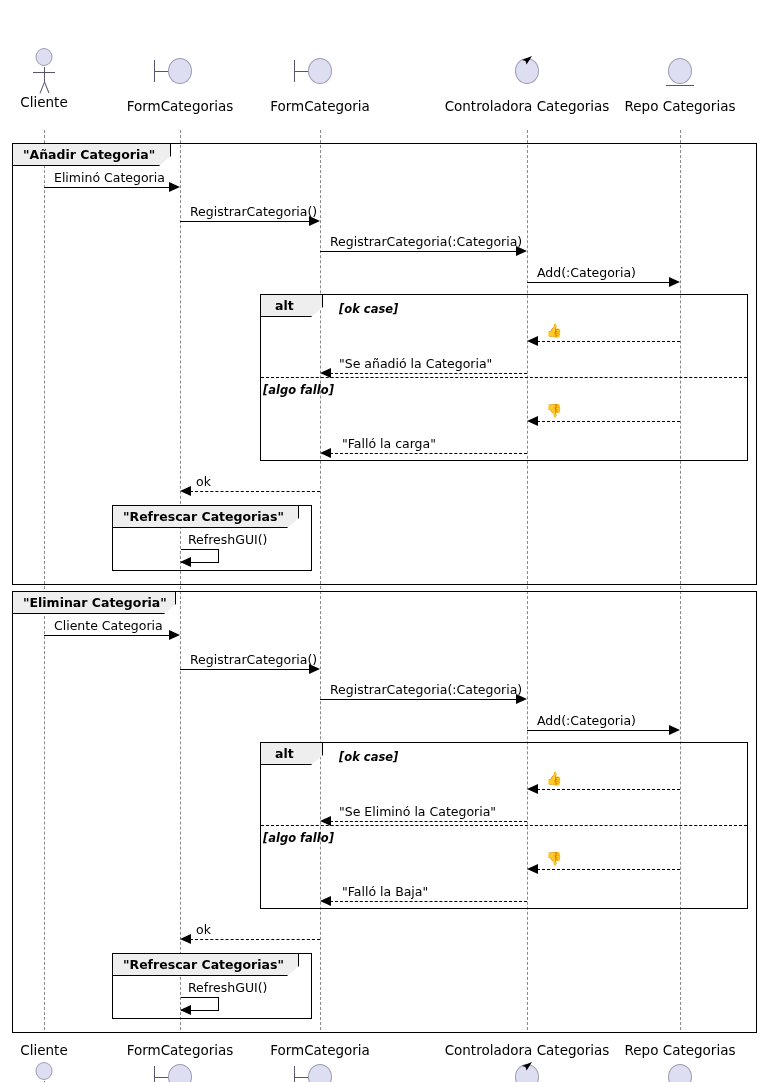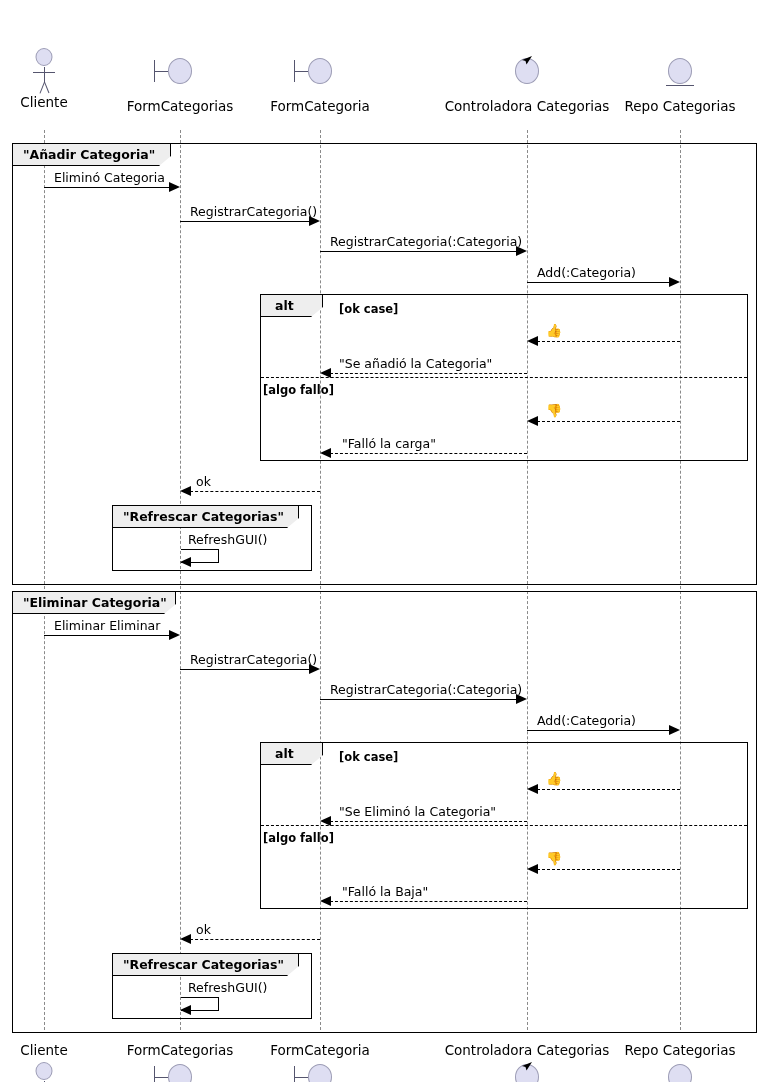--- a/index.html
+++ b/index.html
@@ -132,20 +132,21 @@
     font-weight: bold;
     white-space: nowrap;
     clip-path: polygon(0 0, 100% 0, 100% 55%, calc(100% - 12px) 100%, 0 100%);
   }
   .frame-tab.alt-tab { padding: 0 26px 0 14px; }
   .alt-guard {
     position: absolute;
     font-size: 11.5px;
     font-weight: bold;
     white-space: nowrap;
+    font-style: italic;
   }
   .alt-divider {
     position: absolute;
     height: 0;
     border-top: 1.4px dashed #000;
   }
 
   
   .msg-line {
     position: absolute;
@@ -305,21 +306,21 @@
   <div class="msg-label" style="left:188px; top:488px;">RefreshGUI()</div>
   <div class="self-msg" style="left:181px; top:505px; width:38px; height:14px;"></div>
   <div class="arrow-l" style="left:180px; top:513px;"></div>
 
   <div class="frame" style="left:12px; top:547px; width:745px; height:442px;">
     <div class="frame-tab" style="width:163px;">
       <span>"Eliminar Categoria"</span>
     </div>
   </div>
 
-  <div class="msg-label" style="left:54px; top:574px;">Eliminar Eliminar</div>
+  <div class="msg-label" style="left:54px; top:574px;">Cliente Categoria</div>
   <div class="msg-line" style="left:44px; top:591px; width:126px;"></div>
   <div class="arrow-r" style="left:169px; top:586px;"></div>
 
   <div class="msg-label" style="left:190px; top:608px;">RegistrarCategoria()</div>
   <div class="msg-line" style="left:180px; top:625px; width:130px;"></div>
   <div class="arrow-r" style="left:309px; top:620px;"></div>
 
   <div class="msg-label" style="left:330px; top:638px;">RegistrarCategoria(:Categoria)</div>
   <div class="msg-line" style="left:320px; top:655px; width:197px;"></div>
   <div class="arrow-r" style="left:516px; top:650px;"></div>

